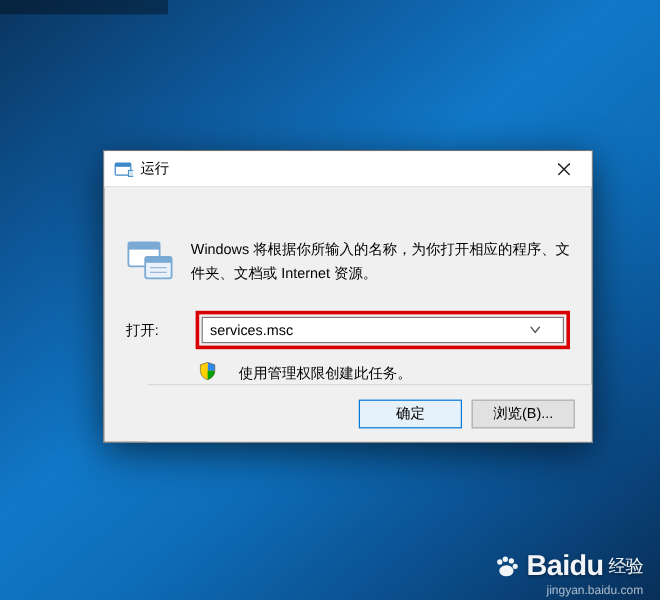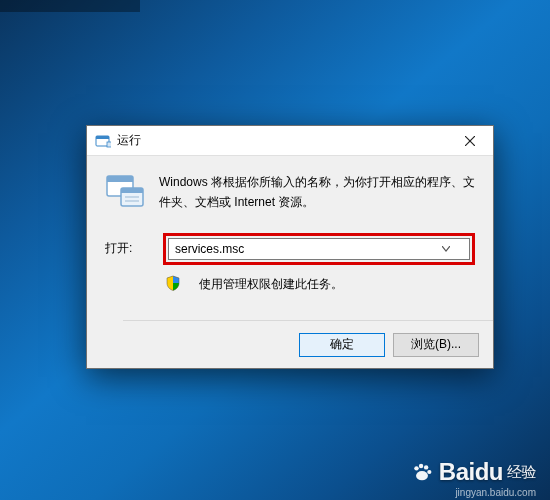--- a/index.html
+++ b/index.html
@@ -22,21 +22,21 @@
     padding-left: 8px; position: relative; border-bottom: 1px solid #e0e0e0;
   }
   .titlebar .icon { width: 16px; height: 16px; margin-right: 6px; }
   .titlebar .title { font-size: 12px; color: #000; }
   .close-btn {
     position: absolute; right: 0; top: 0; width: 46px; height: 30px;
     display: flex; align-items: center; justify-content: center; cursor: pointer;
   }
   .close-btn svg { stroke: #222; }
   
-  .body { padding: 16px 18px 10px 18px; }
+  .body { padding: 16px 18px 10px 18px; margin-top: 26px; }
   .info-row { display: flex; align-items: flex-start; gap: 14px; margin-bottom: 20px; }
   .run-icon { flex: 0 0 40px; }
   .info-text { font-size: 12px; color: #000; line-height: 1.7; }
   
   .open-row { display: flex; align-items: center; gap: 10px; }
   .open-label { font-size: 12px; color: #000; white-space: nowrap; width: 48px; text-align: left; }
   .combo-highlight { border: 3px solid #d80000; padding: 2px; flex: 1; }
   .combo {
     display: flex; align-items: center; background: #ffffff;
     border: 1px solid #7a7a7a; height: 22px; padding: 0 16px 0 6px;

